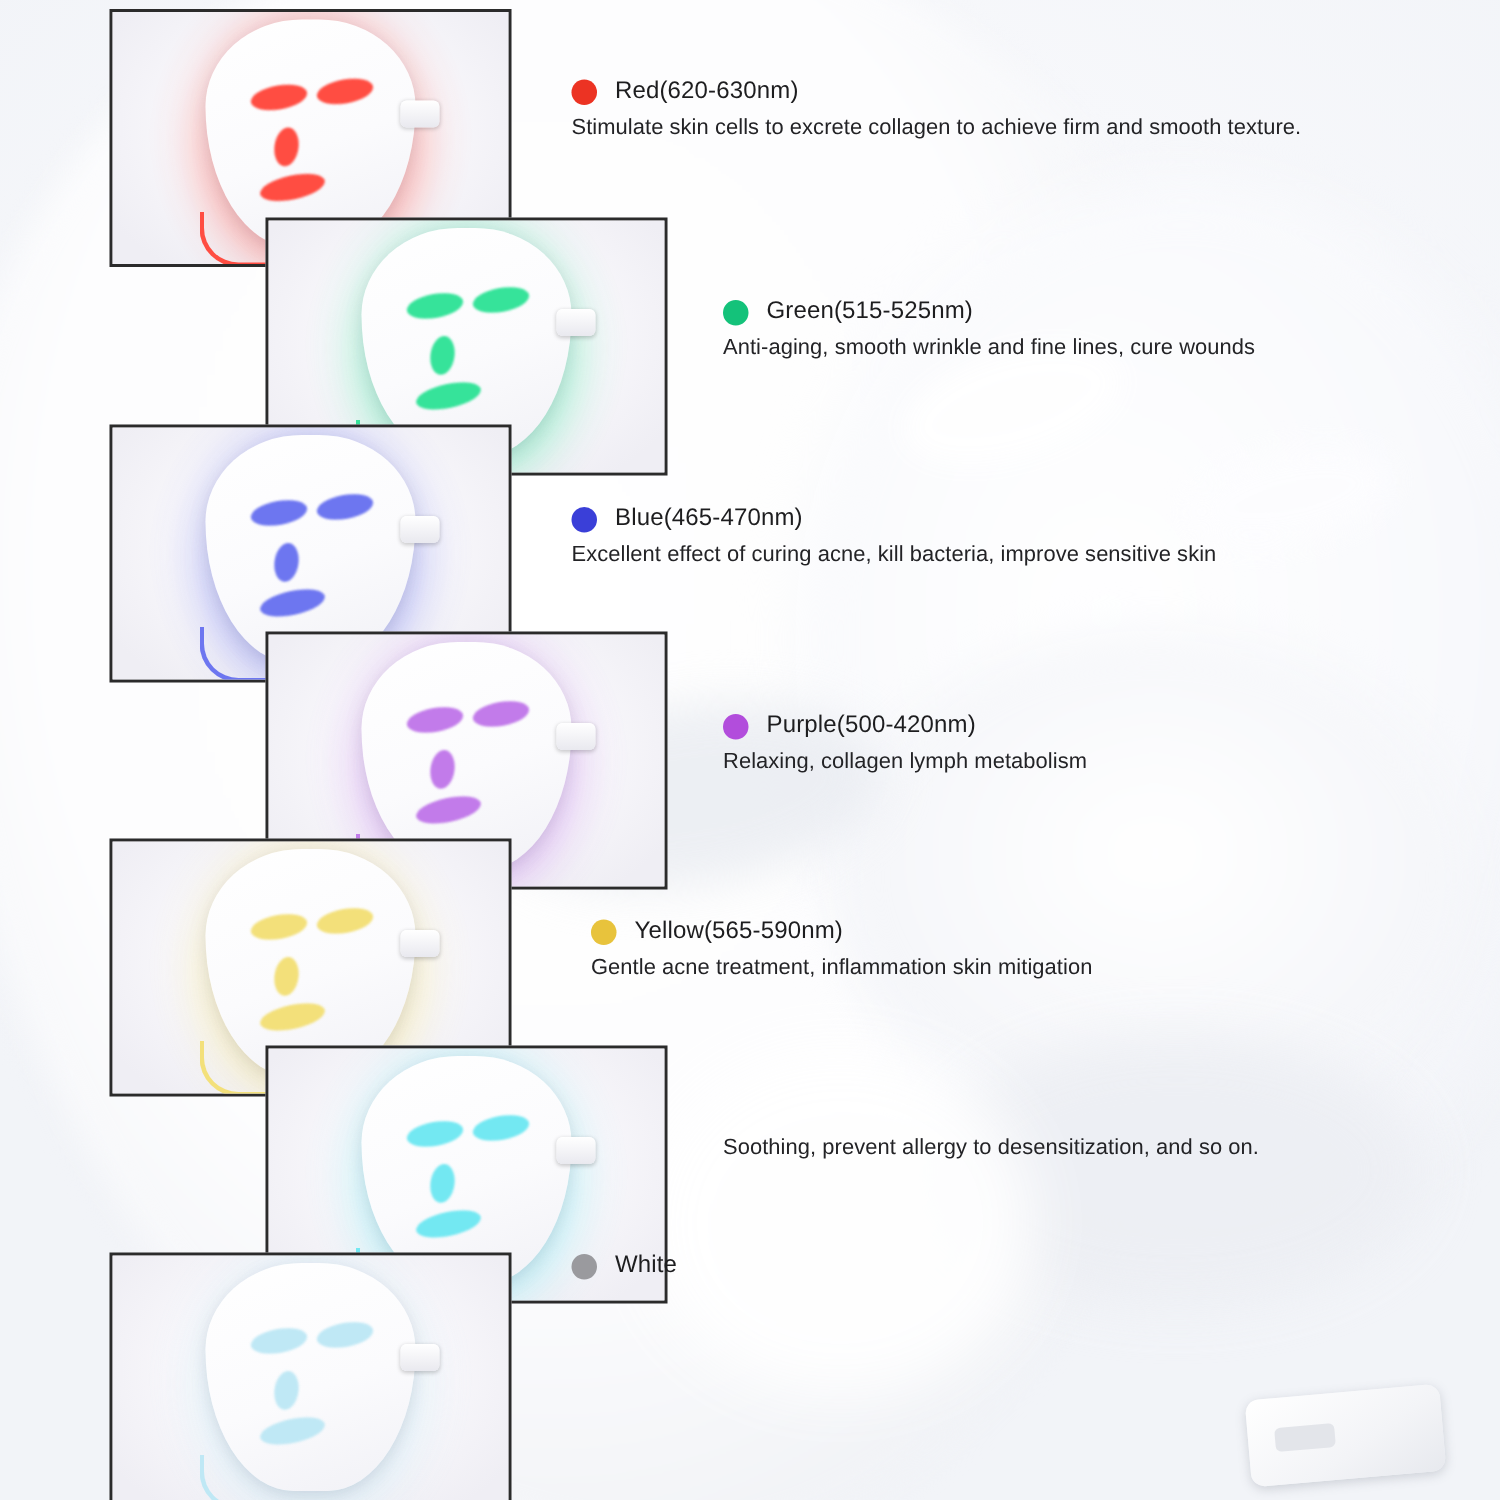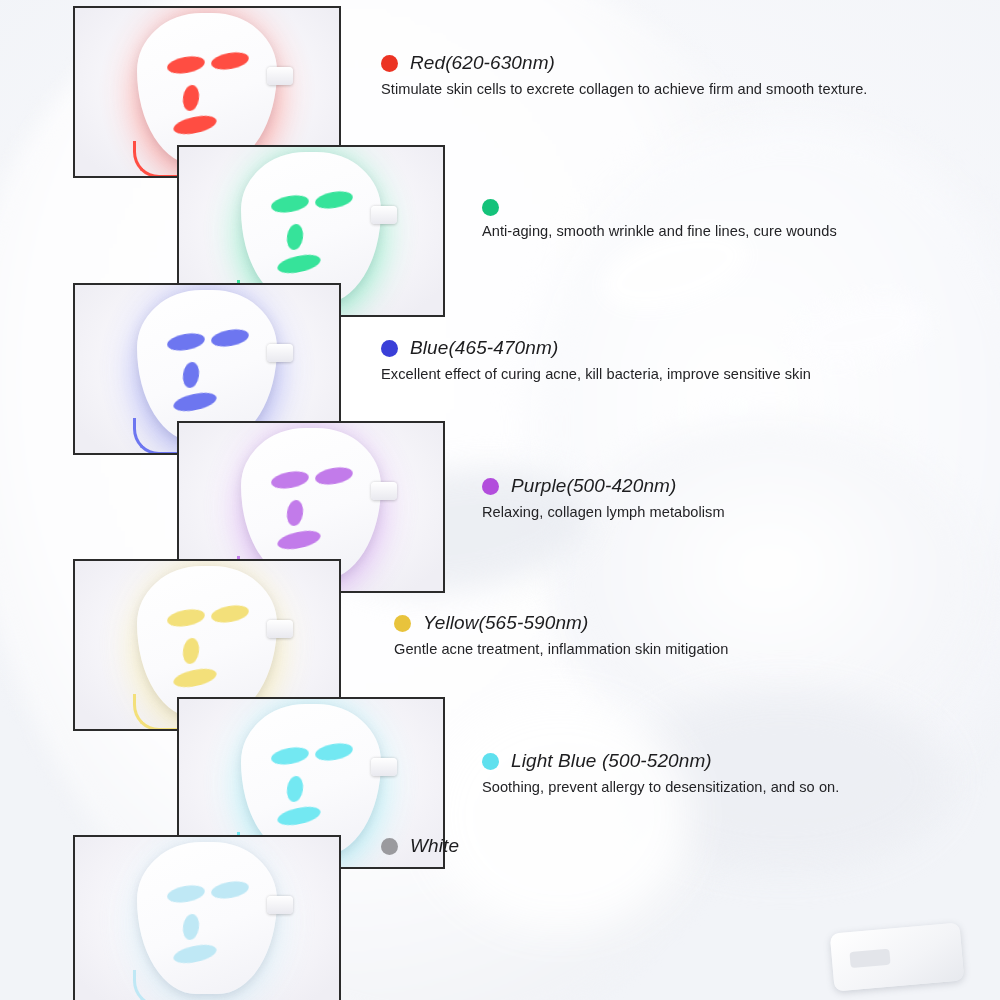--- a/index.html
+++ b/index.html
@@ -237,24 +237,23 @@
     gap: 12px;
     white-space: nowrap;
   }
   .dot {
     width: 17px;
     height: 17px;
     border-radius: 50%;
     flex: 0 0 auto;
   }
   .title {
-    font-size: 19px;
+    font-size: 16px;
     color: #1d1d1f;
     letter-spacing: .1px;
-    font-style: italic;
   }
   .desc {
     margin-top: 7px;
     font-size: 14.6px;
     color: #232326;
     white-space: nowrap;
     letter-spacing: .05px;
   }
 </style>
 </head>
@@ -305,20 +304,21 @@
               <div class="nose" style="background: rgb(54, 227, 154);"></div>
               <div class="mouth" style="background: rgb(54, 227, 154);"></div>
               <div class="clip"></div>
             </div>
             <div class="cord" style="border-color: rgb(54, 227, 154);"></div>
           </div>
         </div>
         <div class="text" style="left: 482px; top: 199px;">
           <div class="title-line">
             <span class="dot" style="background: rgb(20, 194, 122);"></span>
+            <span class="title">Green(515-525nm)</span>
           </div>
           <div class="desc">Anti-aging, smooth wrinkle and fine lines, cure wounds</div>
         </div>
       </div>
       <div class="row">
         <div class="photo" style="left: 73px; top: 283px;">
           <div class="photo-inner">
             <div class="glow" style="background: radial-gradient(at 50% 55%, rgb(109, 118, 240) 0%, rgba(109, 118, 240, 0.533) 45%, rgba(255, 255, 255, 0) 72%);"></div>
             <div class="mask-body">
               <div class="eye eye-l" style="background: rgb(109, 118, 240);"></div>
@@ -390,24 +390,20 @@
               <div class="eye eye-l" style="background: rgb(115, 232, 242);"></div>
               <div class="eye eye-r" style="background: rgb(115, 232, 242);"></div>
               <div class="nose" style="background: rgb(115, 232, 242);"></div>
               <div class="mouth" style="background: rgb(115, 232, 242);"></div>
               <div class="clip"></div>
             </div>
             <div class="cord" style="border-color: rgb(115, 232, 242);"></div>
           </div>
         </div>
         <div class="text" style="left: 482px; top: 750px;">
-          <div class="title-line">
-            <span class="dot" style="background: rgb(95, 224, 238);"></span>
-            <span class="title">Light Blue (500-520nm)</span>
-          </div>
           <div class="desc">Soothing, prevent allergy to desensitization, and so on.</div>
         </div>
       </div>
       <div class="row">
         <div class="photo" style="left: 73px; top: 835px;">
           <div class="photo-inner">
             <div class="glow" style="background: radial-gradient(at 50% 55%, rgb(191, 232, 245) 0%, rgba(191, 232, 245, 0.533) 45%, rgba(255, 255, 255, 0) 72%);"></div>
             <div class="mask-body">
               <div class="eye eye-l" style="background: rgb(191, 232, 245);"></div>
               <div class="eye eye-r" style="background: rgb(191, 232, 245);"></div>

